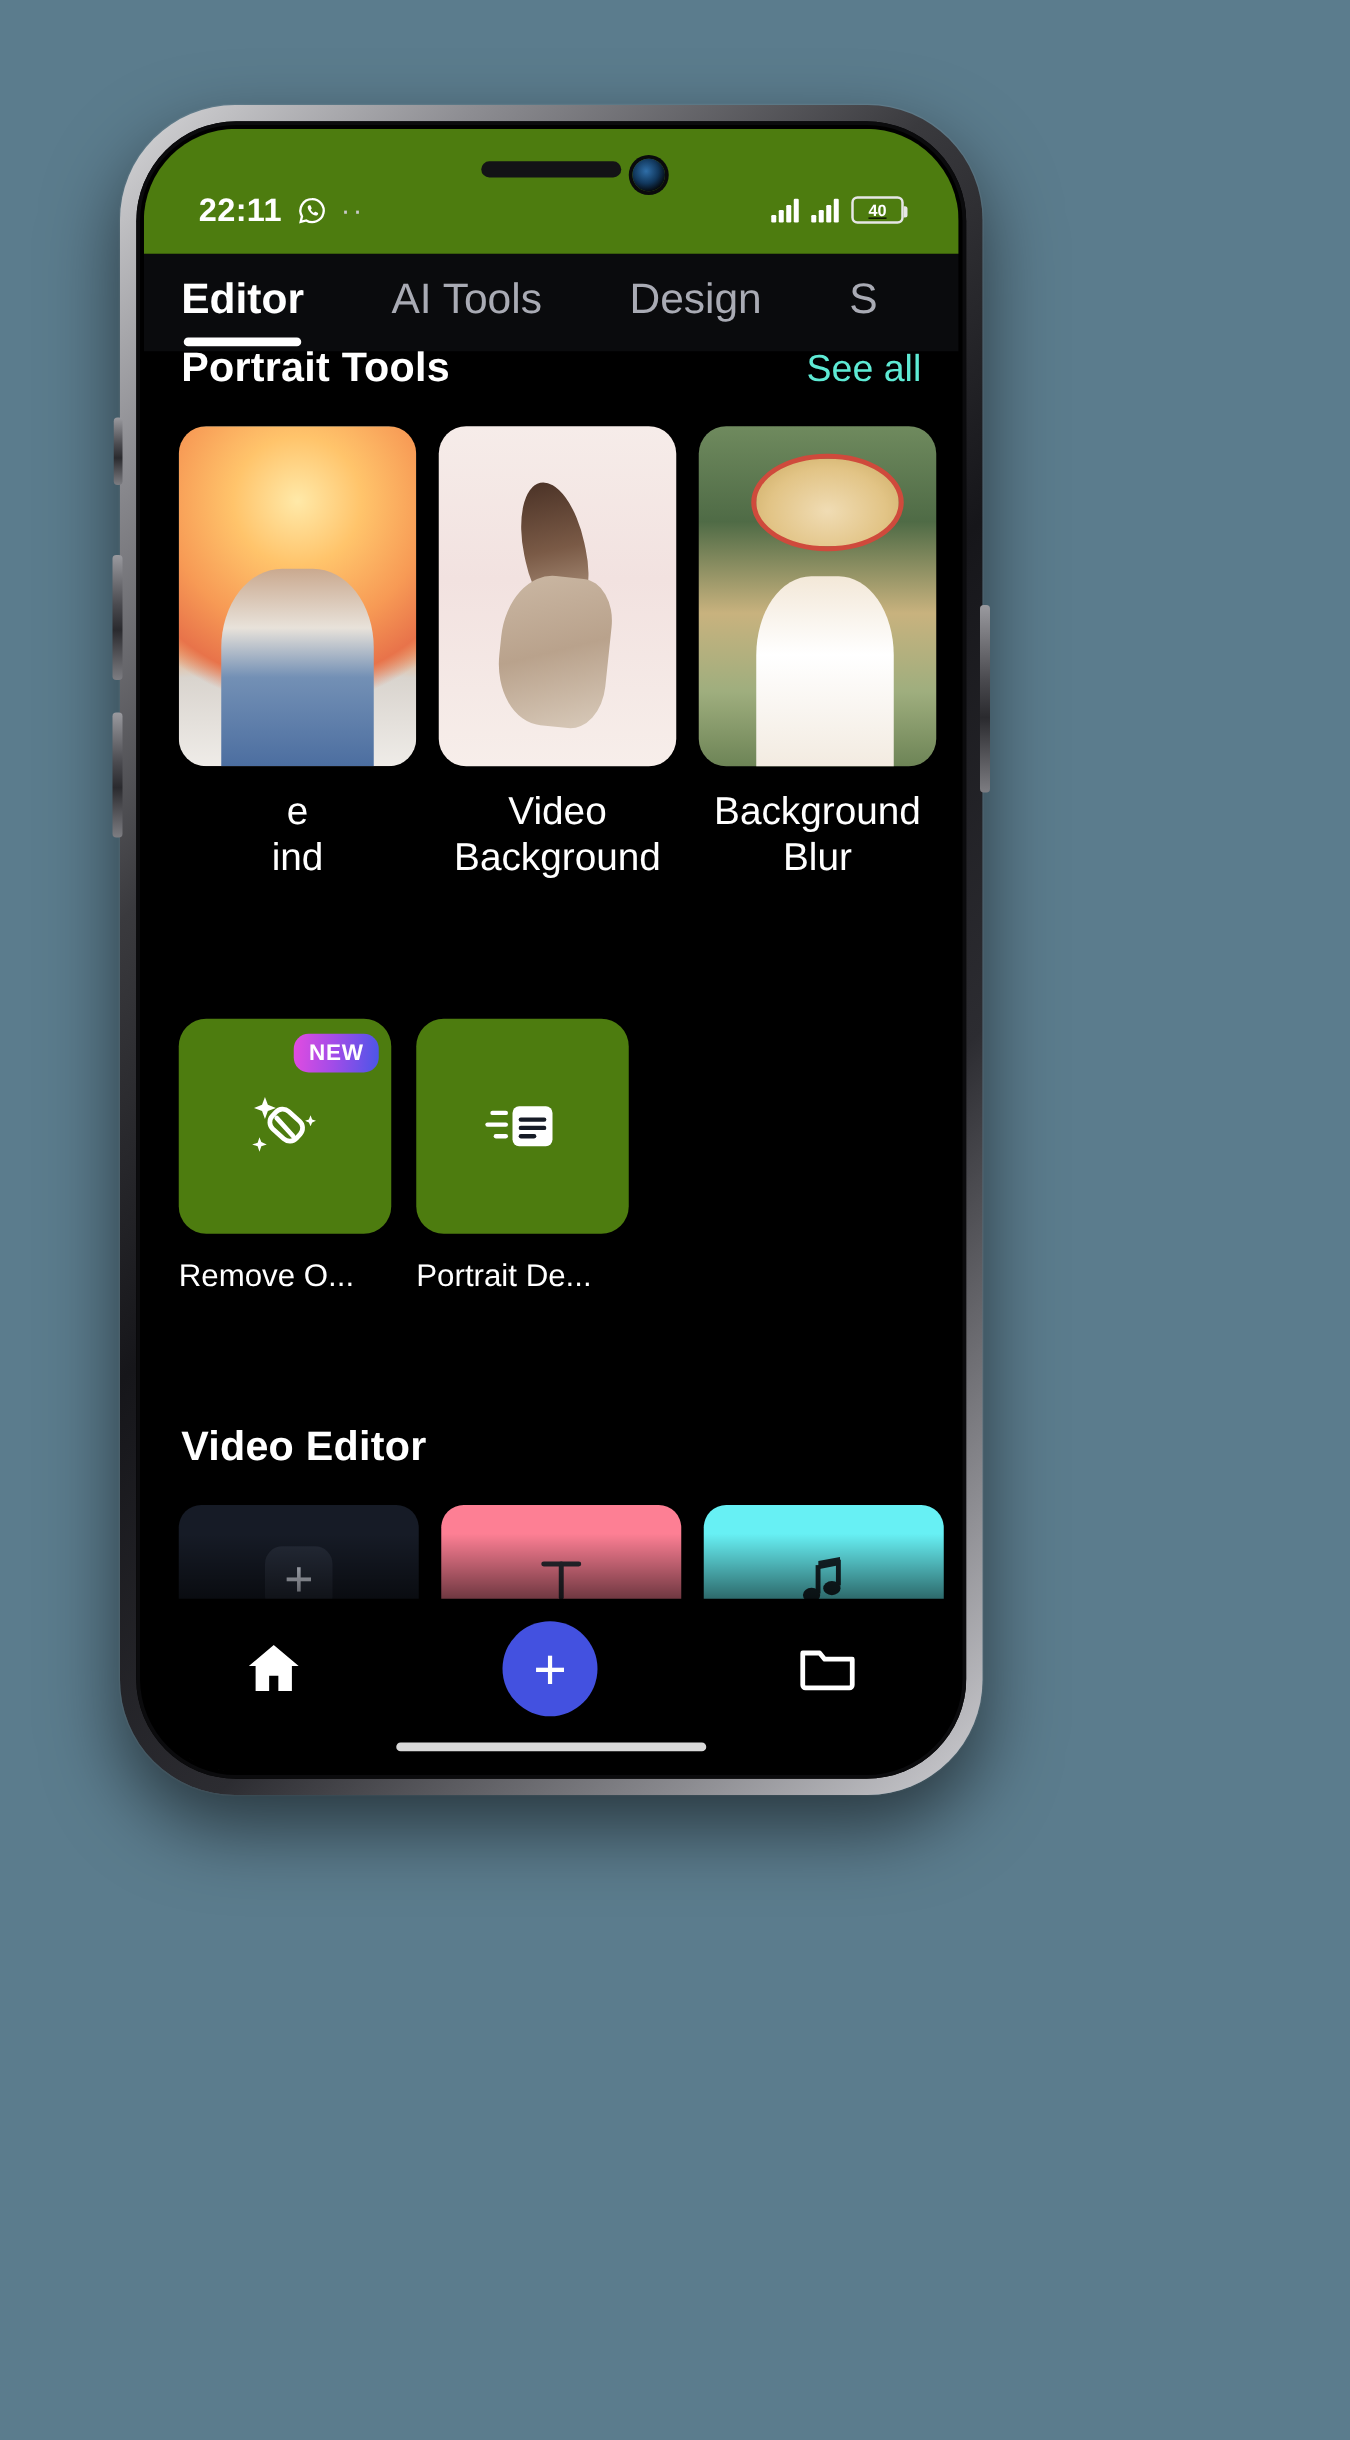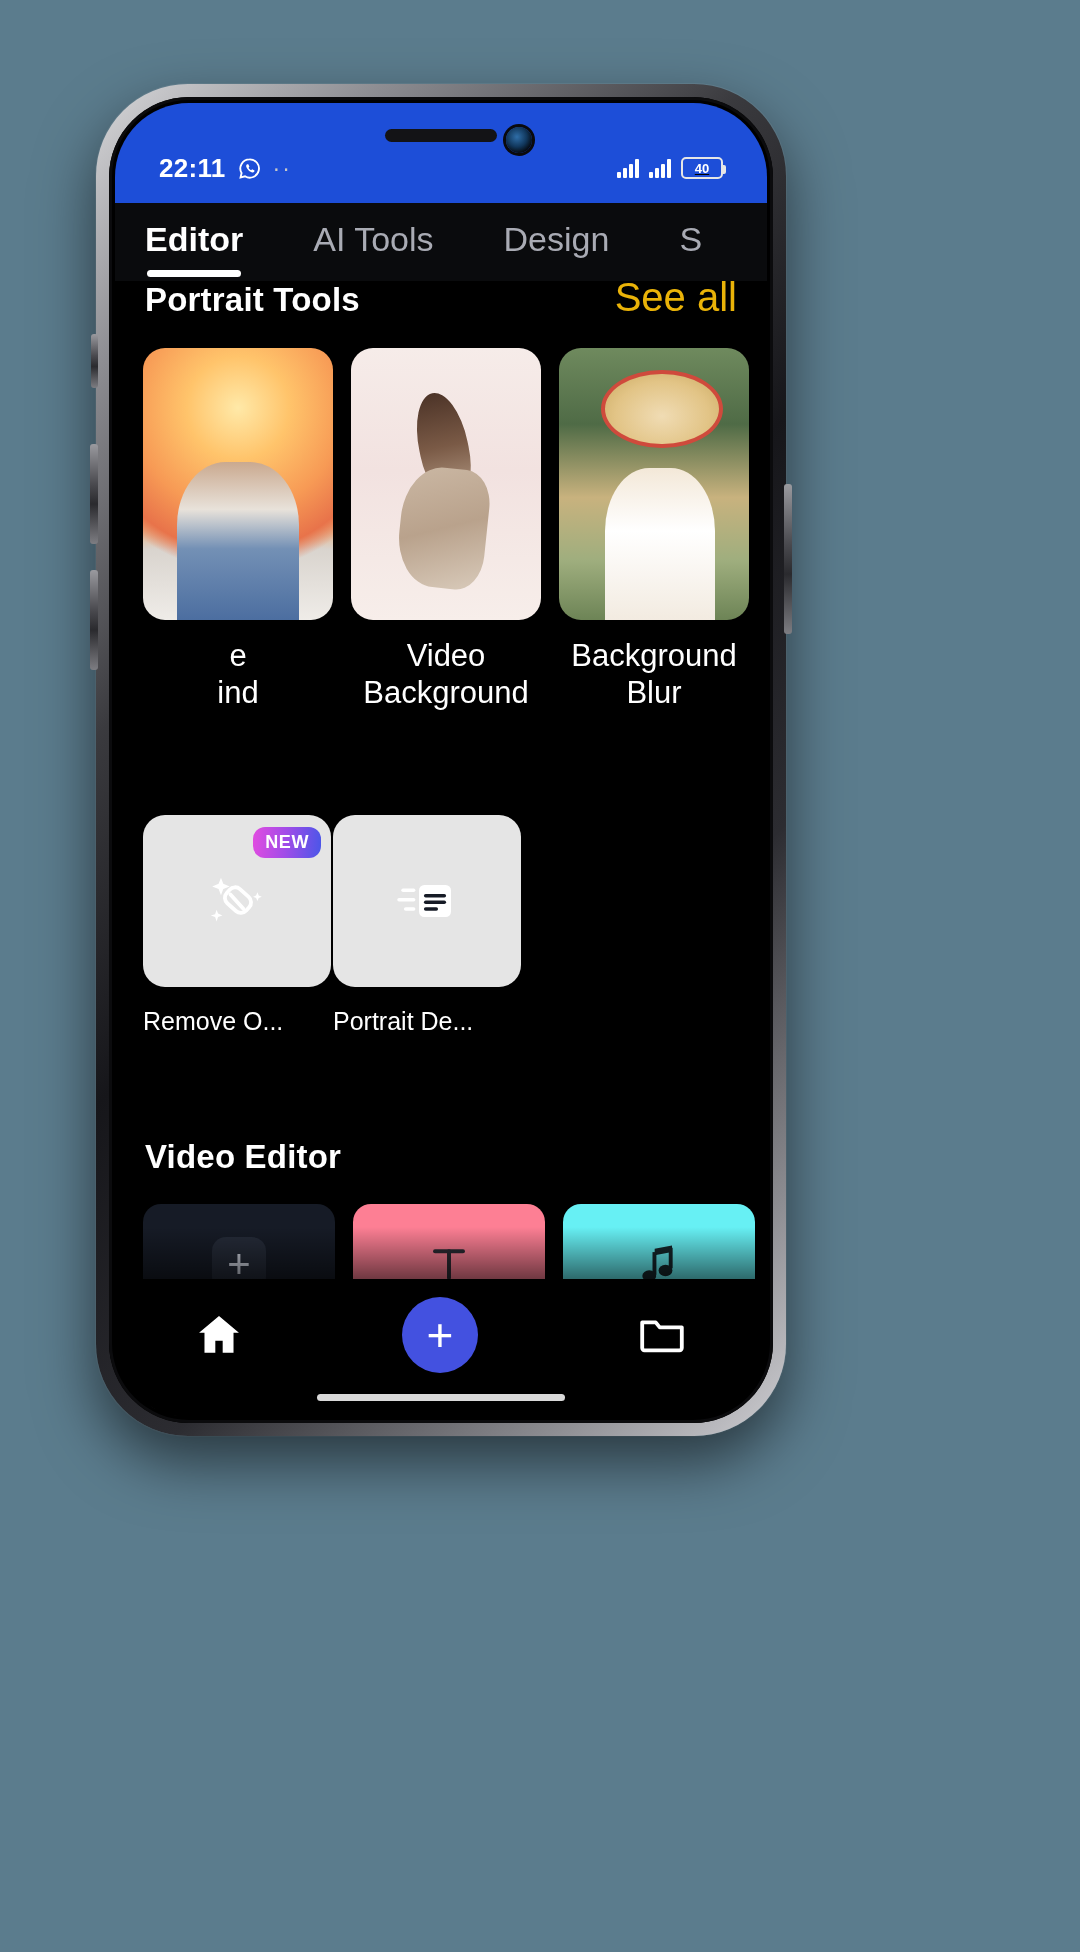--- a/index.html
+++ b/index.html
@@ -42,21 +42,21 @@
     border-radius: 3px;
   }
   #btn-mute  { left: -5px; top: 250px;  width: 7px; height: 54px; }
   #btn-volup { left: -6px; top: 360px;  width: 8px; height: 100px; }
   #btn-voldn { left: -6px; top: 486px;  width: 8px; height: 100px; }
   #btn-power { right: -6px; top: 400px; width: 8px; height: 150px; }
 
   
   #status-bar {
     position: absolute; top: 0; left: 0; right: 0; height: 100px;
-    background: #1d4ed8; z-index: 30;
+    background: #4d7c0f; z-index: 30;
     display: flex; align-items: center;
     padding: 30px 44px 0 44px;
   }
   #status-left { display: flex; align-items: center; gap: 11px; }
   #clock { color: #fff; font-size: 26px; font-weight: bold; letter-spacing: .3px; }
   .wa-icon { width: 25px; height: 25px; }
   #dots-icon { color: #c9c9c9; font-size: 23px; letter-spacing: 2px; line-height: 10px; }
   #status-right { margin-left: auto; display: flex; align-items: center; gap: 10px; }
   .sig { display: flex; align-items: flex-end; gap: 2px; height: 20px; }
   .sig i { width: 4px; background: #fff; border-radius: 1px; display: block; }
@@ -94,21 +94,21 @@
   }
 
   
   #content { position: absolute; top: 0; left: 0; right: 0; bottom: 0; }
 
   .section-head {
     display: flex; align-items: baseline; justify-content: space-between;
     padding: 0 30px; margin-bottom: 6px; gap: 35px;
   }
   .section-title { color: #fff; font-size: 33px; font-weight: bold; letter-spacing:.2px; }
-  .see-all { color: #eab308; font-size: 40px; }
+  .see-all { color: #5eead4; font-size: 30px; }
 
   
   #portrait-section { position: absolute; top: 172px; left: 0; right: 0; }
   #portrait-row {
     display: flex; gap: 18px; padding: 22px 0 0 28px;
   }
   .p-card { width: 190px; flex: 0 0 190px; }
   .p-thumb {
     width: 190px; height: 272px; border-radius: 22px; overflow: hidden; position: relative;
   }
@@ -156,22 +156,22 @@
     content:""; position:absolute; left:24%; top:44%; width:58%; height:58%;
     background: linear-gradient(180deg,#f3e8d8 0%,#ffffff 40%,#f2eadf 100%);
     border-radius: 40% 40% 0 0;
   }
 
   
   #smart-section { position: absolute; top: 690px; left: 0; right: 0; }
   #smart-row { display: flex; gap: 20px; padding: 22px 0 0 28px; }
   .s-card { width: 170px; flex: 0 0 170px; }
   .s-tile {
-    position: relative; width: 188px; height: 172px;
-    background: #e5e5e5; border-radius: 22px;
+    position: relative; width: 170px; height: 172px;
+    background: #4d7c0f; border-radius: 22px;
     display: flex; align-items: center; justify-content: center;
   }
   .new-badge {
     position: absolute; top: 12px; right: 10px;
     background: linear-gradient(95deg,#e24ce0 0%,#a14ce8 48%,#4a56e8 100%);
     color: #fff; font-size: 18px; font-weight: bold;
     padding: 5px 12px; border-radius: 12px; letter-spacing: .6px;
   }
   .s-label { margin-top: 20px; text-align: left; color:#fff; font-size: 25px; white-space: nowrap; }
 

